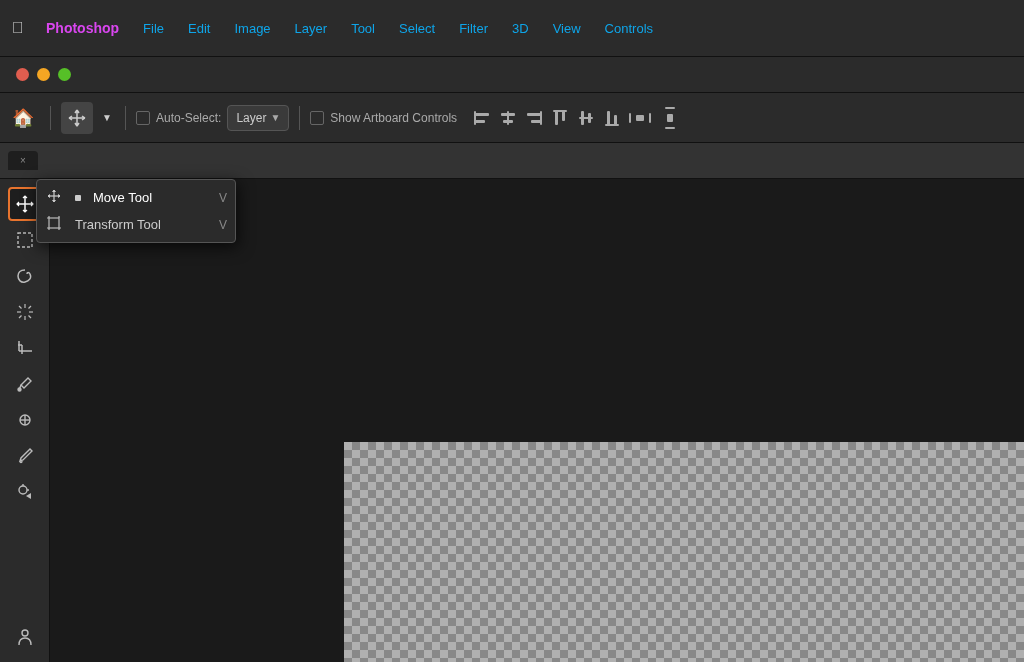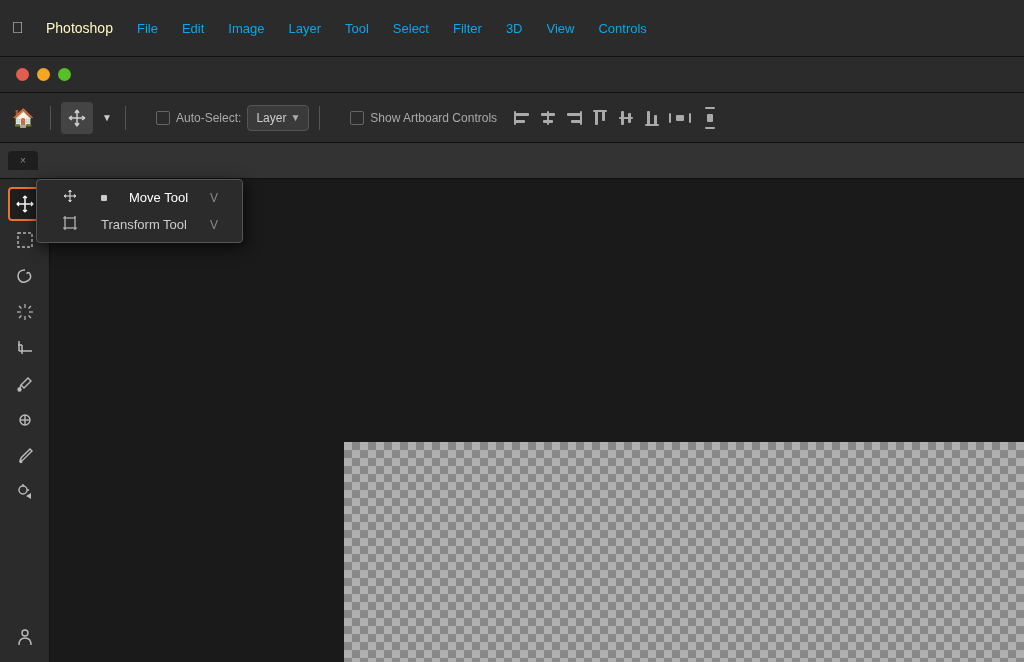--- a/index.html
+++ b/index.html
@@ -30,21 +30,21 @@
       margin-right: 8px;
     }
     .menu-item {
       padding: 4px 10px;
       color: #0ea5e9;
       font-size: 13px;
       cursor: pointer;
       border-radius: 4px;
       white-space: nowrap;
     }
-    .menu-item.photoshop-name { font-weight: 400; color: #fef9c3; font-size: 14px; }
+    .menu-item.photoshop-name { font-weight: 700; color: #d946ef; font-size: 14px; }
 
     
     #window-controls {
       height: 36px;
       background: #2b2b2b;
       display: flex;
       align-items: center;
       padding: 0 16px;
       gap: 8px;
       border-bottom: 1px solid #111;
@@ -100,21 +100,20 @@
       gap: 4px;
       height: 26px;
     }
     .toolbar-dropdown .arrow { font-size: 10px; color: #aaa; }
 
     .checkbox-group {
       display: flex;
       align-items: center;
       gap: 6px;
       cursor: pointer;
-      margin-left: 20px;
     }
     .checkbox-box {
       width: 14px; height: 14px;
       border: 1px solid #666;
       background: transparent;
       border-radius: 2px;
     }
 
     
     .align-icons {
@@ -219,22 +218,22 @@
       border: 1px solid #555;
       border-radius: 4px;
       padding: 4px 0;
       z-index: 100;
       min-width: 200px;
       box-shadow: 2px 4px 16px rgba(0,0,0,0.7);
     }
     .flyout-item {
       display: flex;
       align-items: center;
-      padding: 5px 24px;
-      gap: 22px;
+      padding: 5px 8px;
+      gap: 12px;
       cursor: pointer;
       font-size: 13px;
       color: #ccc;
       white-space: nowrap;
     }
     .flyout-item.selected-item {
       color: #fff;
     }
     .flyout-item .item-icon {
       font-size: 15px;

